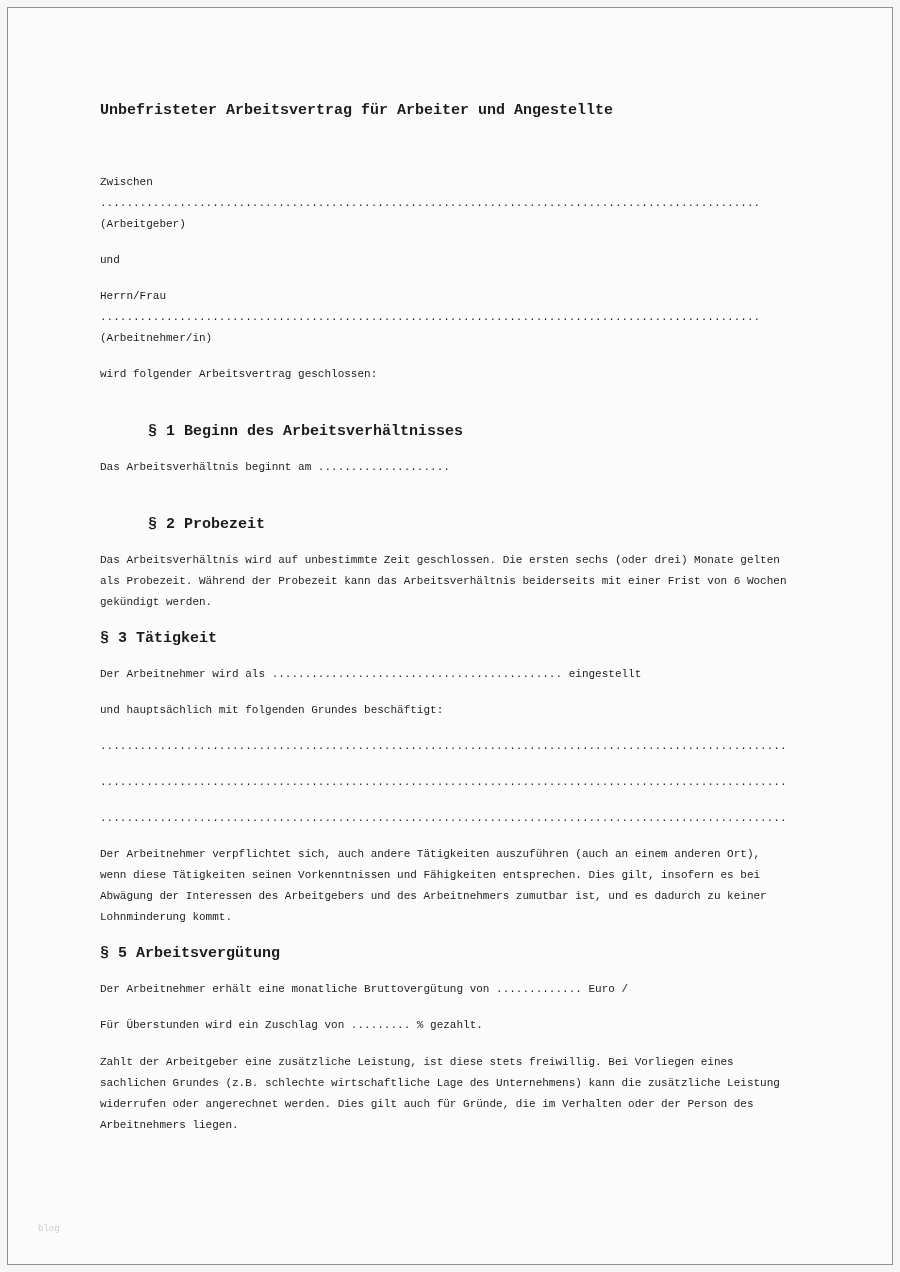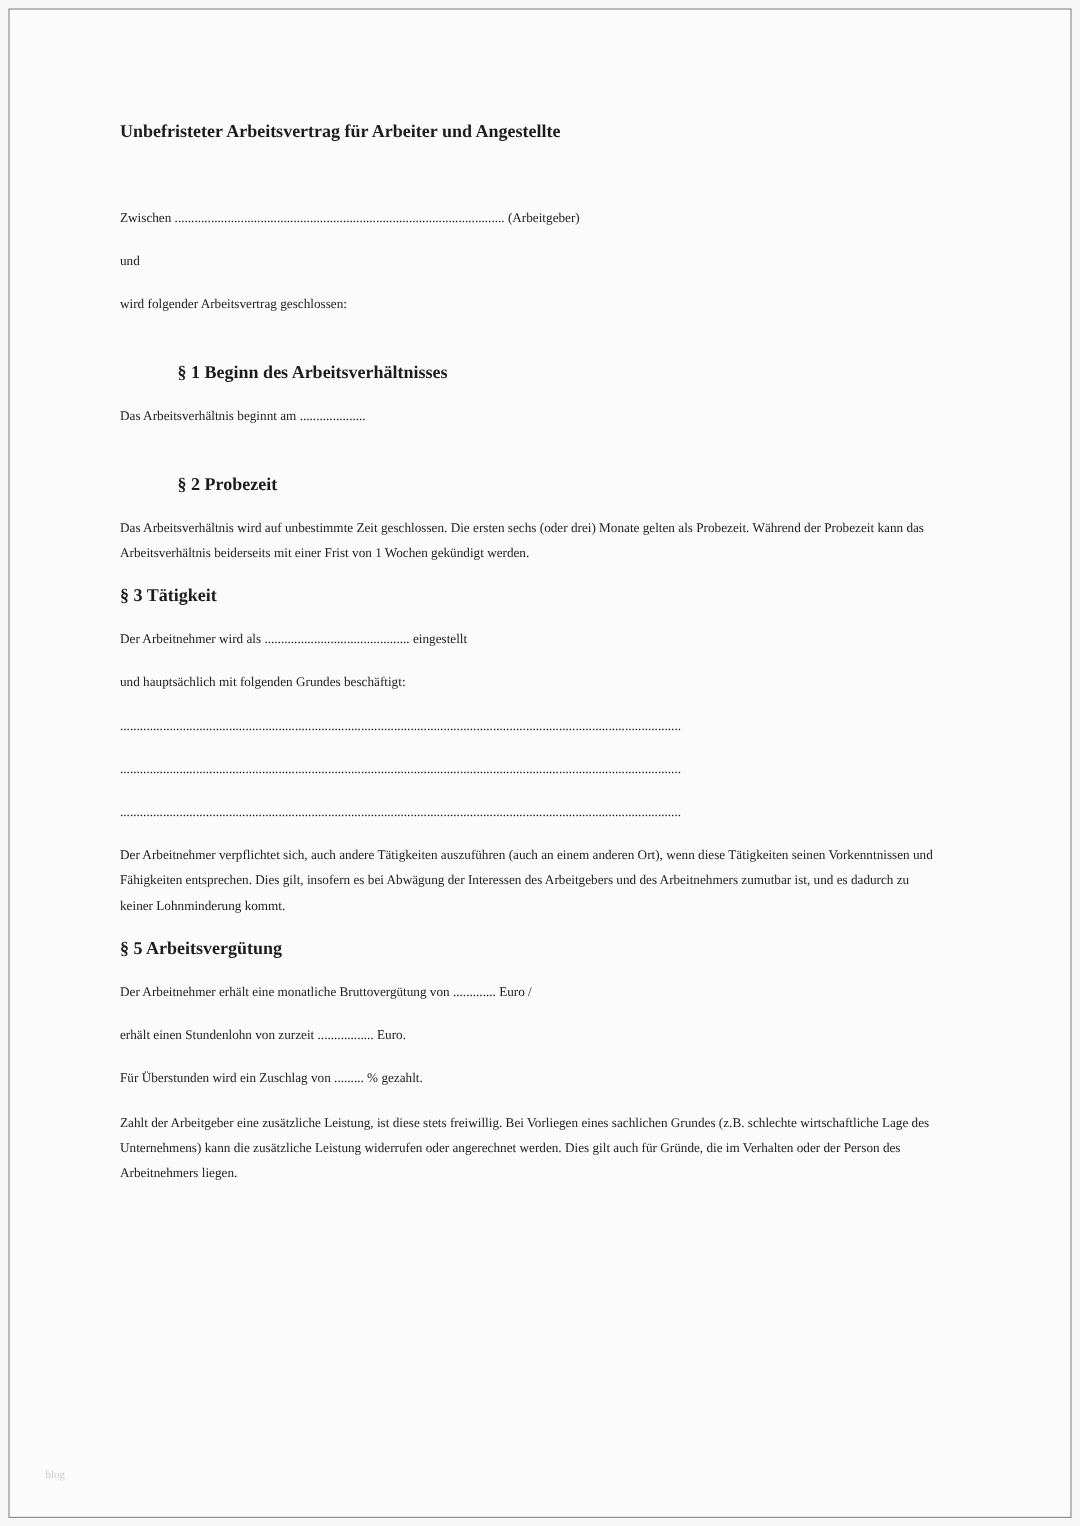--- a/index.html
+++ b/index.html
@@ -5,21 +5,21 @@
   html, body {
     margin: 0;
     padding: 0;
     background: #ffffff;
   }
   .page {
     position: relative;
     width: 900px;
     height: 1272px;
     background: #f6f6f6;
-    font-family: Liberation Serif, serif;
+    font-family: Liberation Mono, monospace;
     color: #1c1c1c;
     overflow: hidden;
   }
   .frame {
     position: absolute;
     top: 7px;
     left: 7px;
     right: 7px;
     bottom: 7px;
     border: 1px solid #8f8f8f;
@@ -73,37 +73,37 @@
 <body>
 
 <div class="page">
   <div class="frame"></div>
 
   <div class="content">
     <h1>Unbefristeter Arbeitsvertrag für Arbeiter und Angestellte</h1>
 
     <p>Zwischen .................................................................................................... (Arbeitgeber)</p>
     <p>und</p>
+    <p>Herrn/Frau .................................................................................................... (Arbeitnehmer/in)</p>
     <p>wird folgender Arbeitsvertrag geschlossen:</p>
 
     <h2 class="gap">§ 1 Beginn des Arbeitsverhältnisses</h2>
     <p>Das Arbeitsverhältnis beginnt am ....................</p>
 
     <h2 class="gap">§ 2 Probezeit</h2>
-    <p>Das Arbeitsverhältnis wird auf unbestimmte Zeit geschlossen. Die ersten sechs (oder drei) Monate gelten als Probezeit. Während der Probezeit kann das Arbeitsverhältnis beiderseits mit einer Frist von 1 Wochen gekündigt werden.</p>
+    <p>Das Arbeitsverhältnis wird auf unbestimmte Zeit geschlossen. Die ersten sechs (oder drei) Monate gelten als Probezeit. Während der Probezeit kann das Arbeitsverhältnis beiderseits mit einer Frist von 6 Wochen gekündigt werden.</p>
 
     <h2>§ 3 Tätigkeit</h2>
     <p>Der Arbeitnehmer wird als ............................................ eingestellt</p>
     <p>und hauptsächlich mit folgenden Grundes beschäftigt:</p>
     <p class="dotline">..........................................................................................................................................................................</p>
     <p class="dotline">..........................................................................................................................................................................</p>
     <p class="dotline">..........................................................................................................................................................................</p>
     <p>Der Arbeitnehmer verpflichtet sich, auch andere Tätigkeiten auszuführen (auch an einem anderen Ort), wenn diese Tätigkeiten seinen Vorkenntnissen und Fähigkeiten entsprechen. Dies gilt, insofern es bei Abwägung der Interessen des Arbeitgebers und des Arbeitnehmers zumutbar ist, und es dadurch zu keiner Lohnminderung kommt.</p>
 
     <h2>§ 5 Arbeitsvergütung</h2>
     <p>Der Arbeitnehmer erhält eine monatliche Bruttovergütung von ............. Euro /</p>
-    <p>erhält einen Stundenlohn von zurzeit ................. Euro.</p>
     <p>Für Überstunden wird ein Zuschlag von ......... % gezahlt.</p>
     <p class="gap-sm">Zahlt der Arbeitgeber eine zusätzliche Leistung, ist diese stets freiwillig. Bei Vorliegen eines sachlichen Grundes (z.B. schlechte wirtschaftliche Lage des Unternehmens) kann die zusätzliche Leistung widerrufen oder angerechnet werden. Dies gilt auch für Gründe, die im Verhalten oder der Person des Arbeitnehmers liegen.</p>
   </div>
 
   <div class="watermark">blog</div>
 </div>
 
 </body></html>

